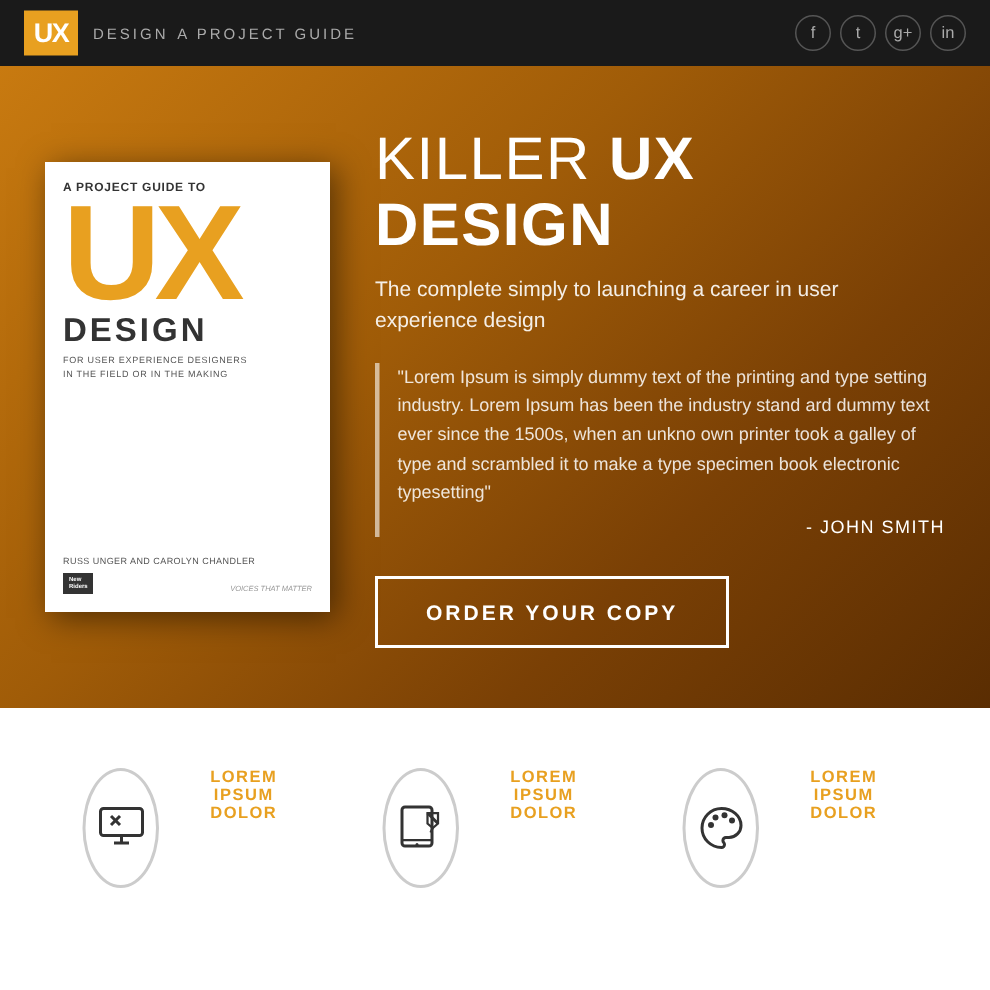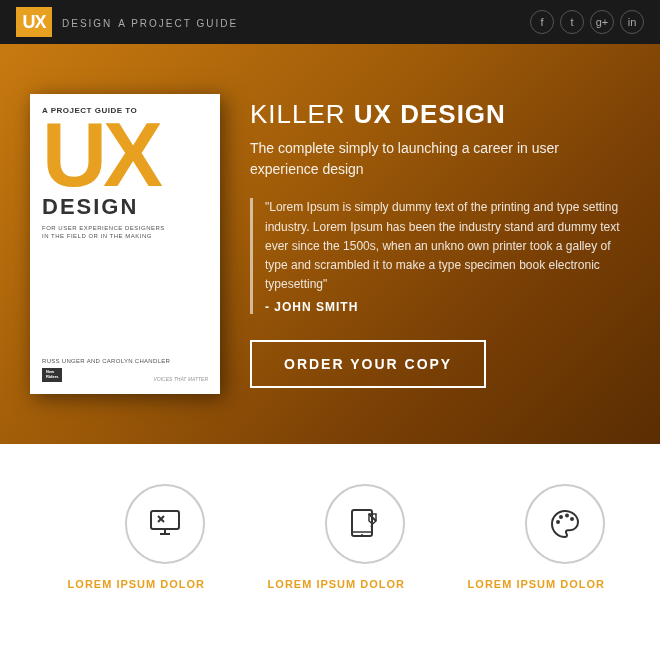--- a/index.html
+++ b/index.html
@@ -144,21 +144,21 @@
       color: #999;
       font-style: italic;
     }
 
     
     .hero-content {
       flex: 1;
       color: #fff;
     }
     .hero-title {
-      font-size: 26px;
+      font-size: 40px;
       font-weight: 400;
       margin-bottom: 10px;
       line-height: 1.1;
       letter-spacing: 1px;
       text-transform: uppercase;
     }
     .hero-title strong {
       font-weight: 900;
     }
     .hero-subtitle {
@@ -175,23 +175,24 @@
     }
     .hero-quote-text {
       font-size: 12px;
       color: rgba(255,255,255,0.85);
       line-height: 1.6;
       font-style: normal;
       margin-bottom: 6px;
     }
     .hero-quote-author {
       font-size: 12px;
-      font-weight: 700;
+      font-weight: 400;
       color: #fff;
       letter-spacing: 1px;
+      text-align: right;
     }
     .order-button {
       display: inline-block;
       border: 2px solid #fff;
       color: #fff;
       background: transparent;
       padding: 14px 32px;
       font-size: 14px;
       font-weight: 700;
       letter-spacing: 2px;
@@ -215,22 +216,22 @@
       color: #333;
       margin-bottom: 36px;
     }
     .features-row {
       display: flex;
       justify-content: space-around;
       align-items: flex-start;
     }
     .feature-item {
       display: flex;
-      flex-direction: column;
-      align-items: flex-end;
+      flex-direction: row;
+      align-items: flex-start;
       gap: 14px;
       width: 150px;
     }
     .feature-icon-circle {
       width: 80px;
       height: 80px;
       border-radius: 50%;
       border: 2px solid #ccc;
       display: flex;
       align-items: center;

